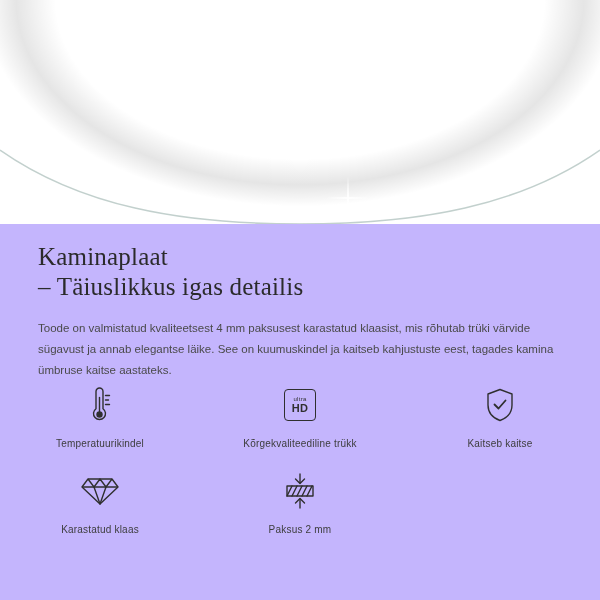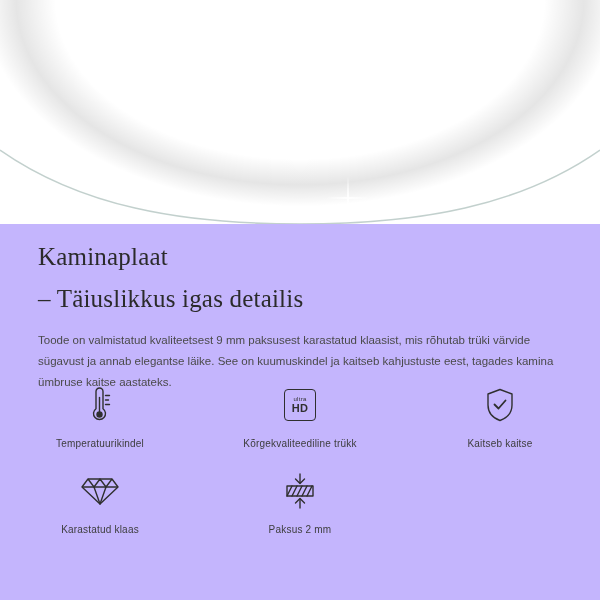--- a/index.html
+++ b/index.html
@@ -95,21 +95,21 @@
   .headline {
     margin: 0;
     padding: 18px 38px 0 38px;
     font-family: "Liberation Serif", serif;
     font-weight: 400;
     font-size: 25px;
     line-height: 30px;
     color: #2b2b2b;
     letter-spacing: 0.2px;
   }
-  .headline .line2 { display: block; margin-top: 12px; }
+  .headline .line2 { display: block; }
 
   .body-copy {
     margin: 0;
     padding: 16px 38px 0 38px;
     font-size: 11.5px;
     line-height: 21px;
     color: #4a4a4a;
     max-width: 540px;
   }
 
@@ -198,21 +198,21 @@
 
     <div class="edge-shadow"></div>
     <div class="sparkle"></div>
   </div>
 
   <div class="content">
     <h1 class="headline">
       <span>Kaminaplaat</span>
       <span class="line2">– Täiuslikkus igas detailis</span>
     </h1>
-    <p class="body-copy">Toode on valmistatud kvaliteetsest 9 mm paksusest karastatud klaasist, mis rõhutab trüki värvide sügavust ja annab elegantse läike. See on kuumuskindel ja kaitseb kahjustuste eest, tagades kamina ümbruse kaitse aastateks.</p>
+    <p class="body-copy">Toode on valmistatud kvaliteetsest 4 mm paksusest karastatud klaasist, mis rõhutab trüki värvide sügavust ja annab elegantse läike. See on kuumuskindel ja kaitseb kahjustuste eest, tagades kamina ümbruse kaitse aastateks.</p>
   </div>
 
   <div class="features">
 
     <div class="feature">
       <div class="feature-icon">
         <svg width="34" height="40" viewBox="0 0 34 40">
           <g fill="none" stroke="#2f2f2f" stroke-width="1.4" stroke-linecap="round">
             <path d="M13 6.5a3.5 3.5 0 0 1 7 0v17.2a6 6 0 1 1-7 0z"></path>
             <circle cx="16.5" cy="29.5" r="3.2" fill="#2f2f2f" stroke="none"></circle>

